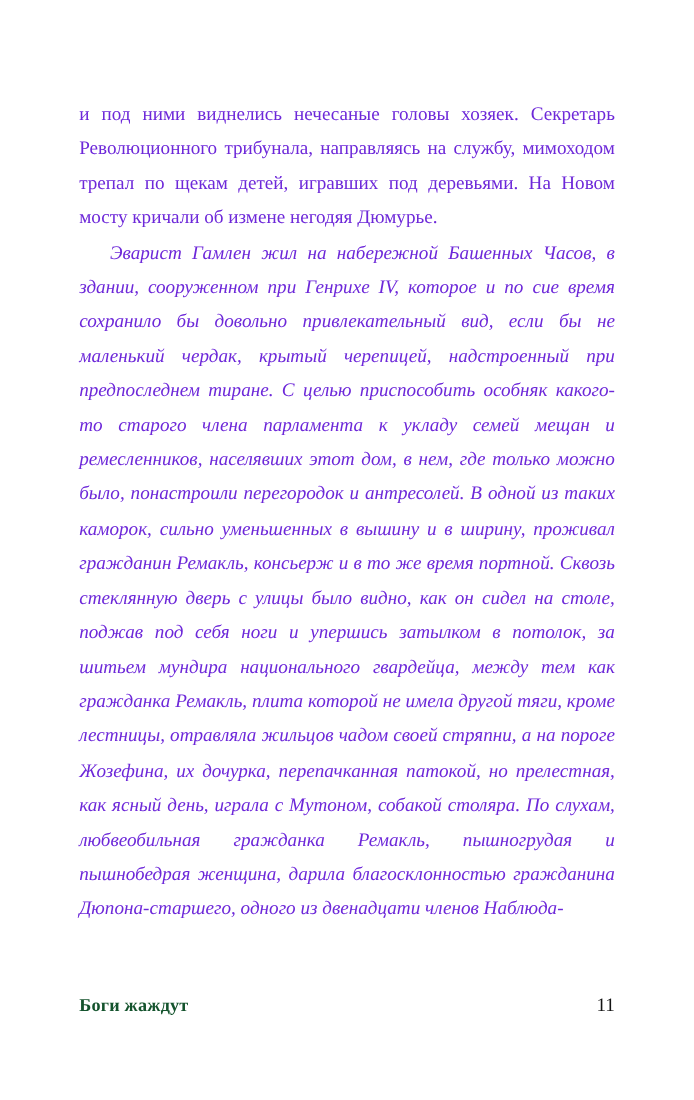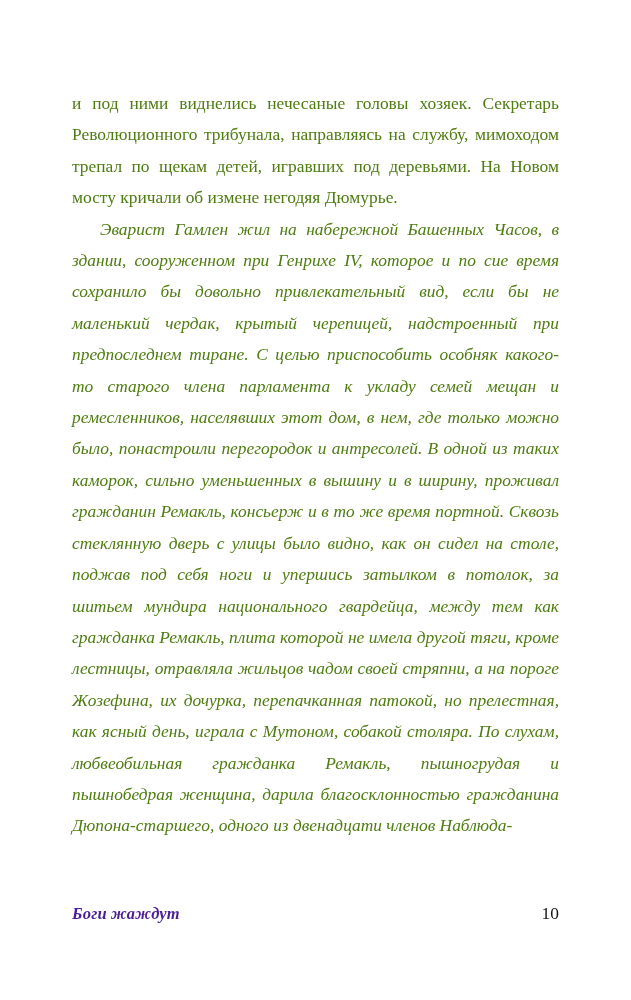--- a/index.html
+++ b/index.html
@@ -20,59 +20,58 @@
     height: 1000px;
     box-sizing: border-box;
     padding: 88px 72px 0 72px;
   }
   .body-text {
     font-size: 17.4px;
     line-height: 31.4px;
     text-align: justify;
     text-justify: inter-word;
     hyphens: manual;
-    color: #4d7c0f;
+    color: #6d28d9;
   }
   .para {
     margin: 0;
     text-indent: 0;
   }
   .para + .para {
     text-indent: 28px;
     font-style: italic;
   }
   .footer {
     position: absolute;
     left: 72px;
     right: 72px;
     bottom: 76px;
     display: flex;
     align-items: baseline;
     justify-content: space-between;
     font-size: 16.5px;
   }
   .footer-title {
-    font-style: italic;
     font-weight: bold;
-    color: #4c1d95;
+    color: #14532d;
     letter-spacing: 0.2px;
   }
   .footer-page {
     font-size: 17.4px;
     color: #141414;
   }
 </style>
 </head>
 <body>
 
 <div class="page">
 
   <div class="body-text">
     <p class="para">и под ними виднелись нечесаные головы хозяек. Секретарь Революционного трибунала, направляясь на службу, мимоходом трепал по щекам детей, игравших под деревьями. На Новом мосту кричали об измене негодяя Дюмурье.</p>
     <p class="para">Эварист Гамлен жил на набережной Башенных Часов, в здании, сооруженном при Генрихе IV, которое и по сие время сохранило бы довольно привлекательный вид, если бы не маленький чердак, крытый черепицей, надстроенный при предпоследнем тиране. С целью приспособить особняк какого-то старого члена парламента к укладу семей мещан и ремесленников, населявших этот дом, в нем, где только можно было, понастроили перегородок и антресолей. В одной из таких каморок, сильно уменьшенных в вышину и в ширину, проживал гражданин Ремакль, консьерж и в то же время портной. Сквозь стеклянную дверь с улицы было видно, как он сидел на столе, поджав под себя ноги и упершись затылком в потолок, за шитьем мундира национального гвардейца, между тем как гражданка Ремакль, плита которой не имела другой тяги, кроме лестницы, отравляла жильцов чадом своей стряпни, а на пороге Жозефина, их дочурка, перепачканная патокой, но прелестная, как ясный день, играла с Мутоном, собакой столяра. По слухам, любвеобильная гражданка Ремакль, пышногрудая и пышнобедрая женщина, дарила благосклонностью гражданина Дюпона-старшего, одного из двенадцати членов Наблюда-</p>
   </div>
 
   <div class="footer">
     <span class="footer-title">Боги жаждут</span>
-    <span class="footer-page">10</span>
+    <span class="footer-page">11</span>
   </div>
 
 </div>
 
 </body></html>

